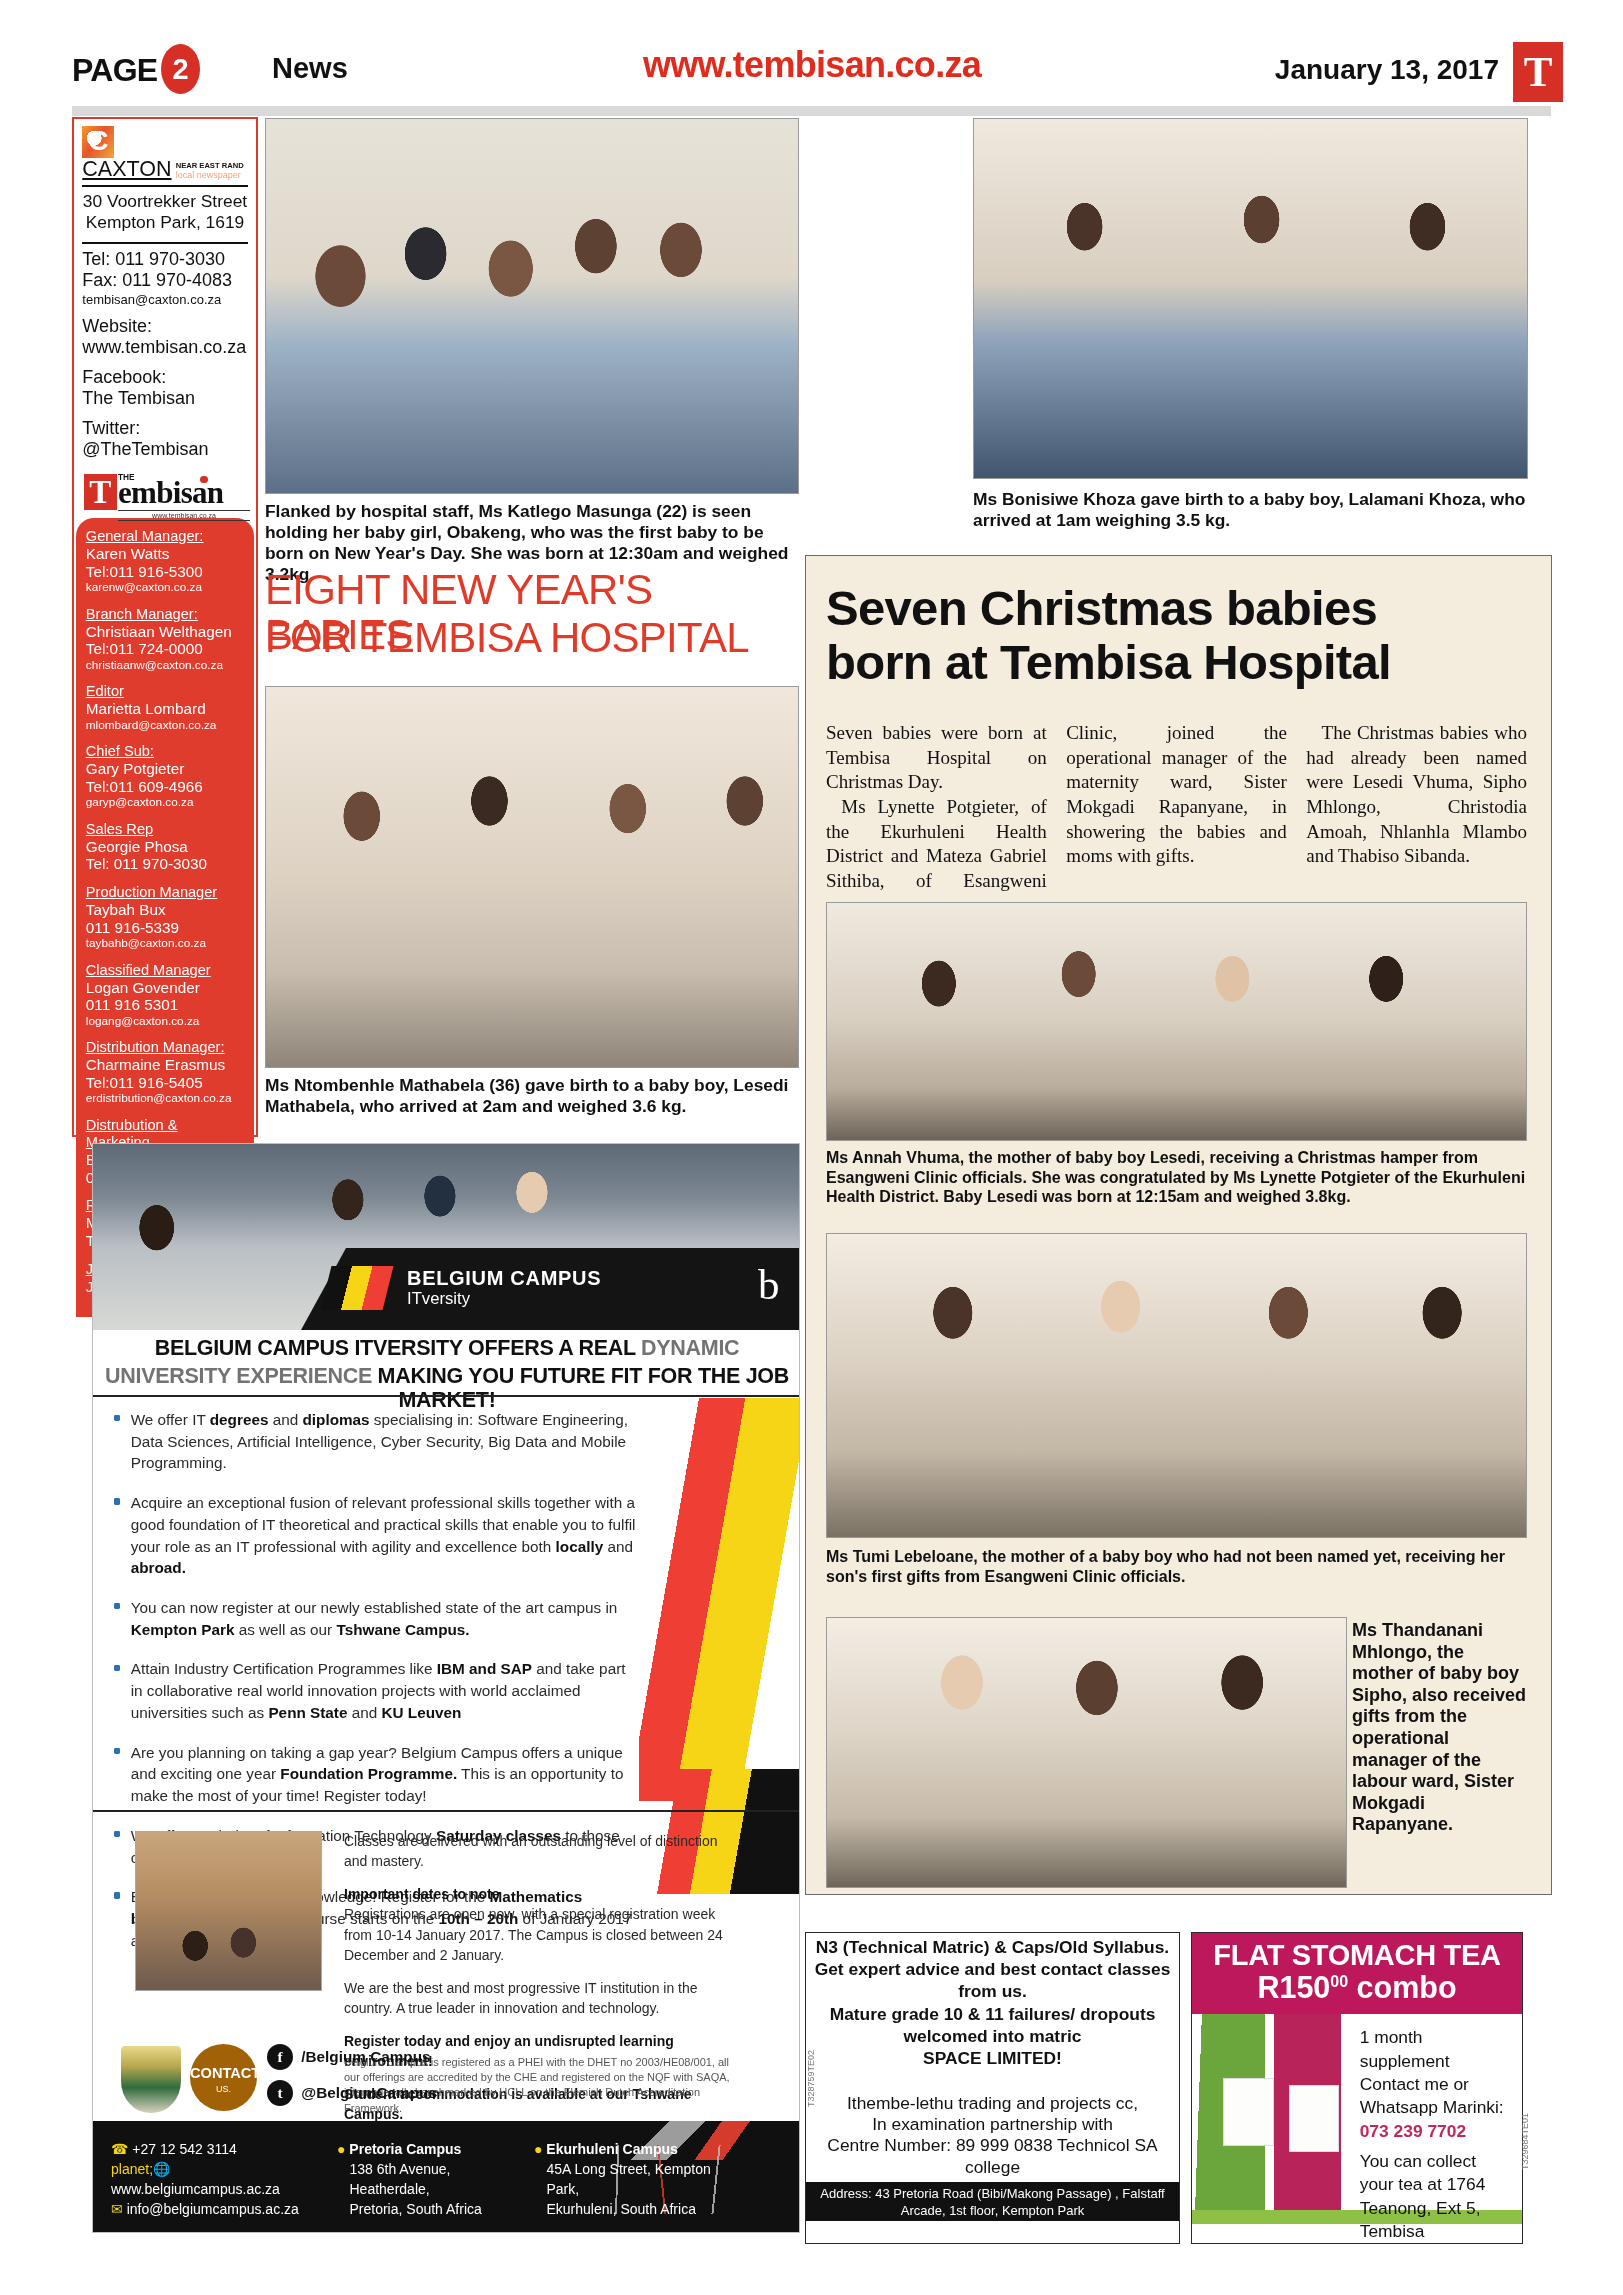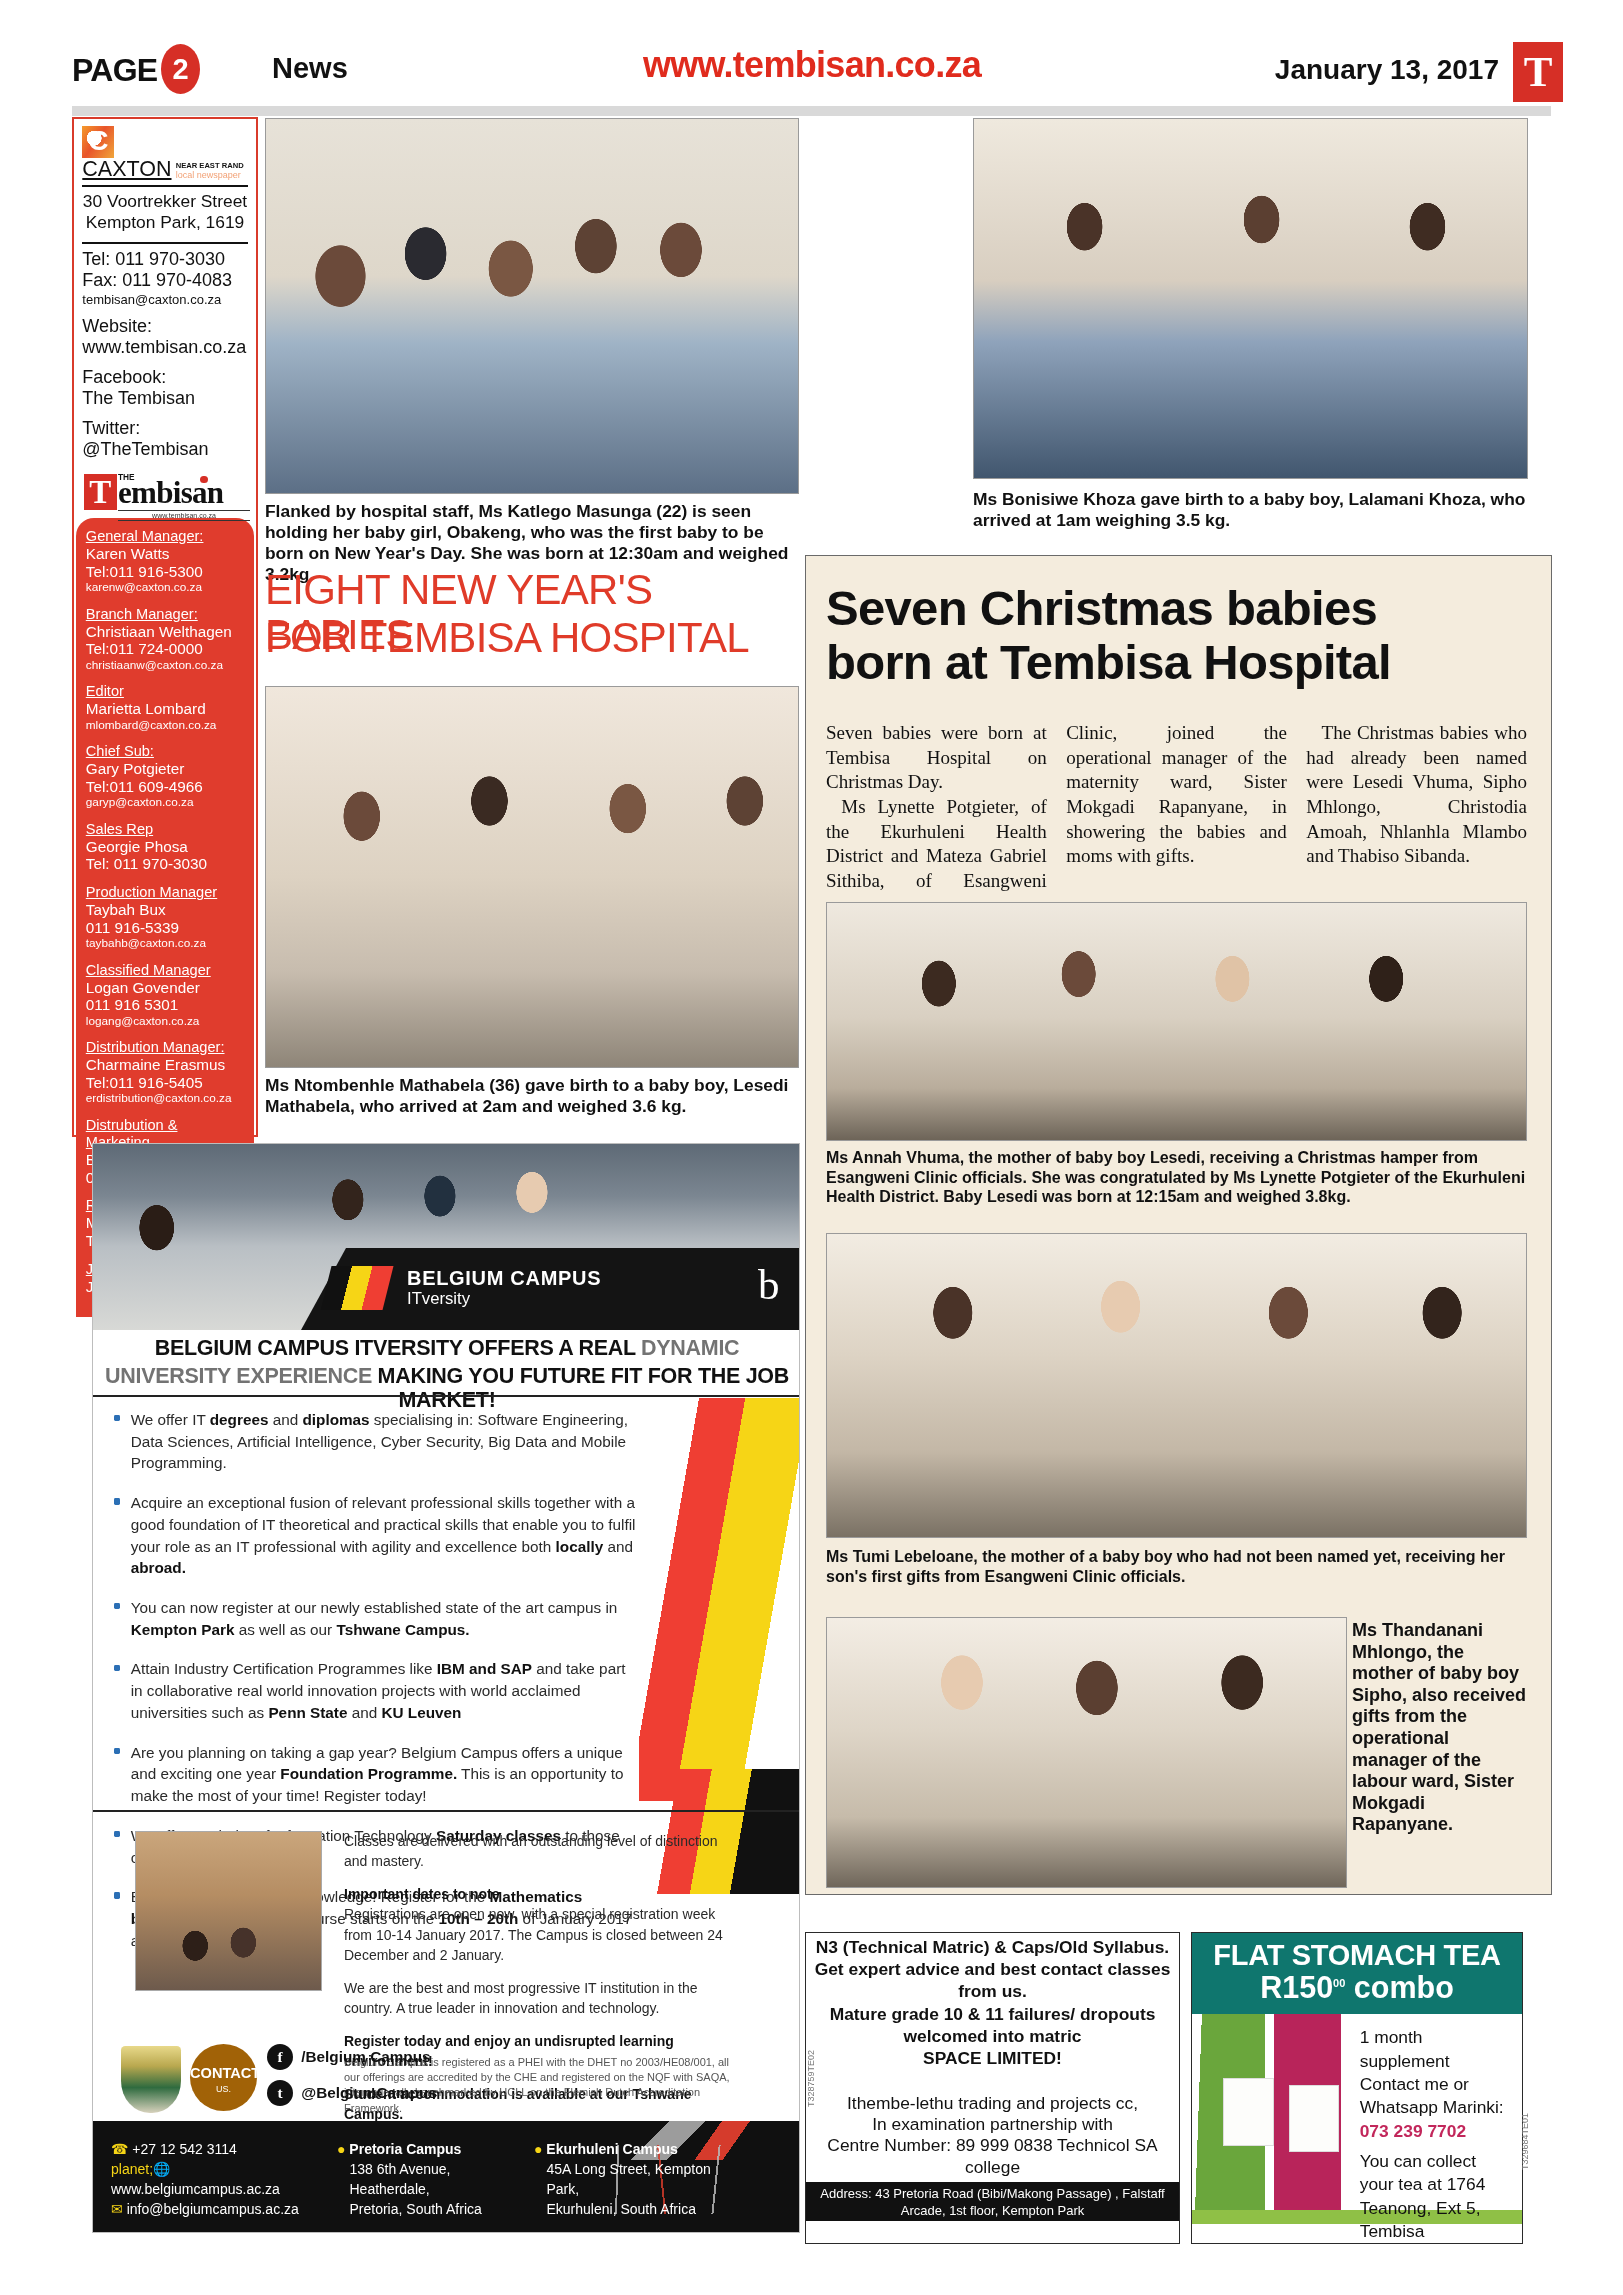--- a/index.html
+++ b/index.html
@@ -378,25 +378,25 @@
     position:absolute; left:1.4px; top:174px;
     font:400 9px/1 "Liberation Sans", sans-serif; color:#777;
     transform:rotate(-90deg); transform-origin:left top; white-space:nowrap;
   }
 
   .tea{
     position:absolute; left:1191px; top:1932px; width:332px; height:312px;
     background:#fff; border:1.4px solid #2a2a2a;
   }
   .tea-head{
-    background:#0f766e; color:#fff; text-align:center; padding:7px 0 9.7px 0;
+    background:#be185d; color:#fff; text-align:center; padding:7px 0 9.7px 0;
   }
   .tea-t1{ font:700 29px/1.06 "Liberation Sans", sans-serif; letter-spacing:-0.3px; }
   .tea-t2{ font:700 30.5px/1.1 "Liberation Sans", sans-serif; }
-  .tea-t2 sup{ font-size:11px; }
+  .tea-t2 sup{ font-size:16px; }
   .tea-body{ display:flex; height:196px; }
   .tea-img{
     width:158px; height:196px;
     background:
       linear-gradient(92deg, #ffffff 0 6%, rgba(0,0,0,0) 6%),
       linear-gradient(90deg, #6aa63c 6% 46%, #ffffff 46% 52%, #b8245a 52% 94%, #ffffff 94%);
     position:relative;
   }
   .tea-lbl1{
     position:absolute; left:30.5px; top:64px; width:51px; height:68px;

